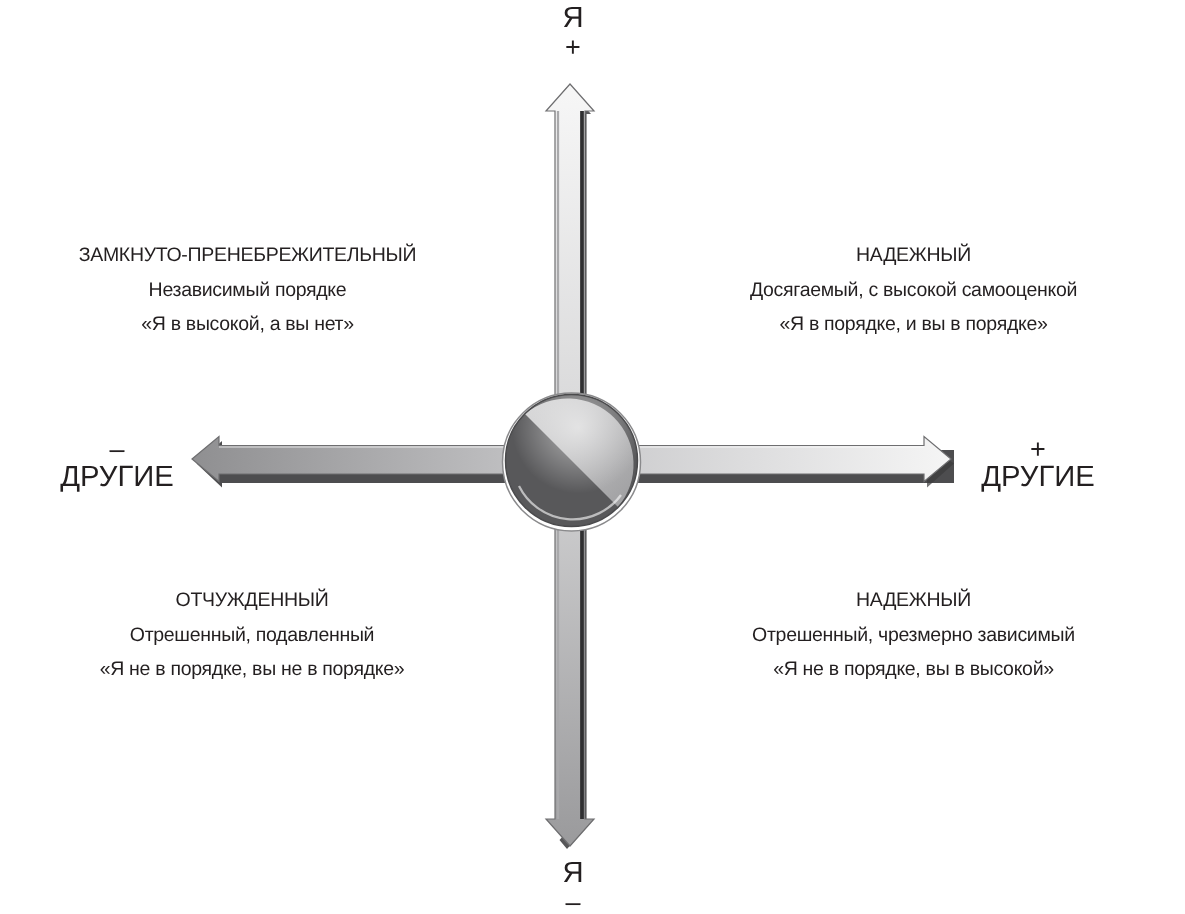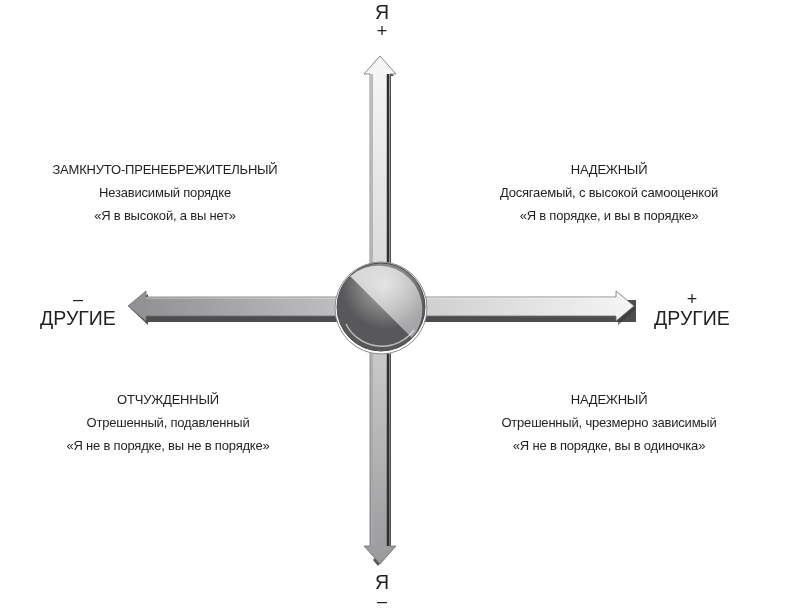--- a/index.html
+++ b/index.html
@@ -103,16 +103,16 @@
 
   <div class="label" style="left:2px; top:388px; width:332px;">
     <span>ОТЧУЖДЕННЫЙ</span>
     <span>Отрешенный, подавленный</span>
     <span>«Я не в порядке, вы не в порядке»</span>
   </div>
 
   <div class="label" style="left:428px; top:388px; width:362px;">
     <span>НАДЕЖНЫЙ</span>
     <span>Отрешенный, чрезмерно зависимый</span>
-    <span>«Я не в порядке, вы в одиночка»</span>
+    <span>«Я не в порядке, вы в высокой»</span>
   </div>
 
 </div>
 
 </body></html>

